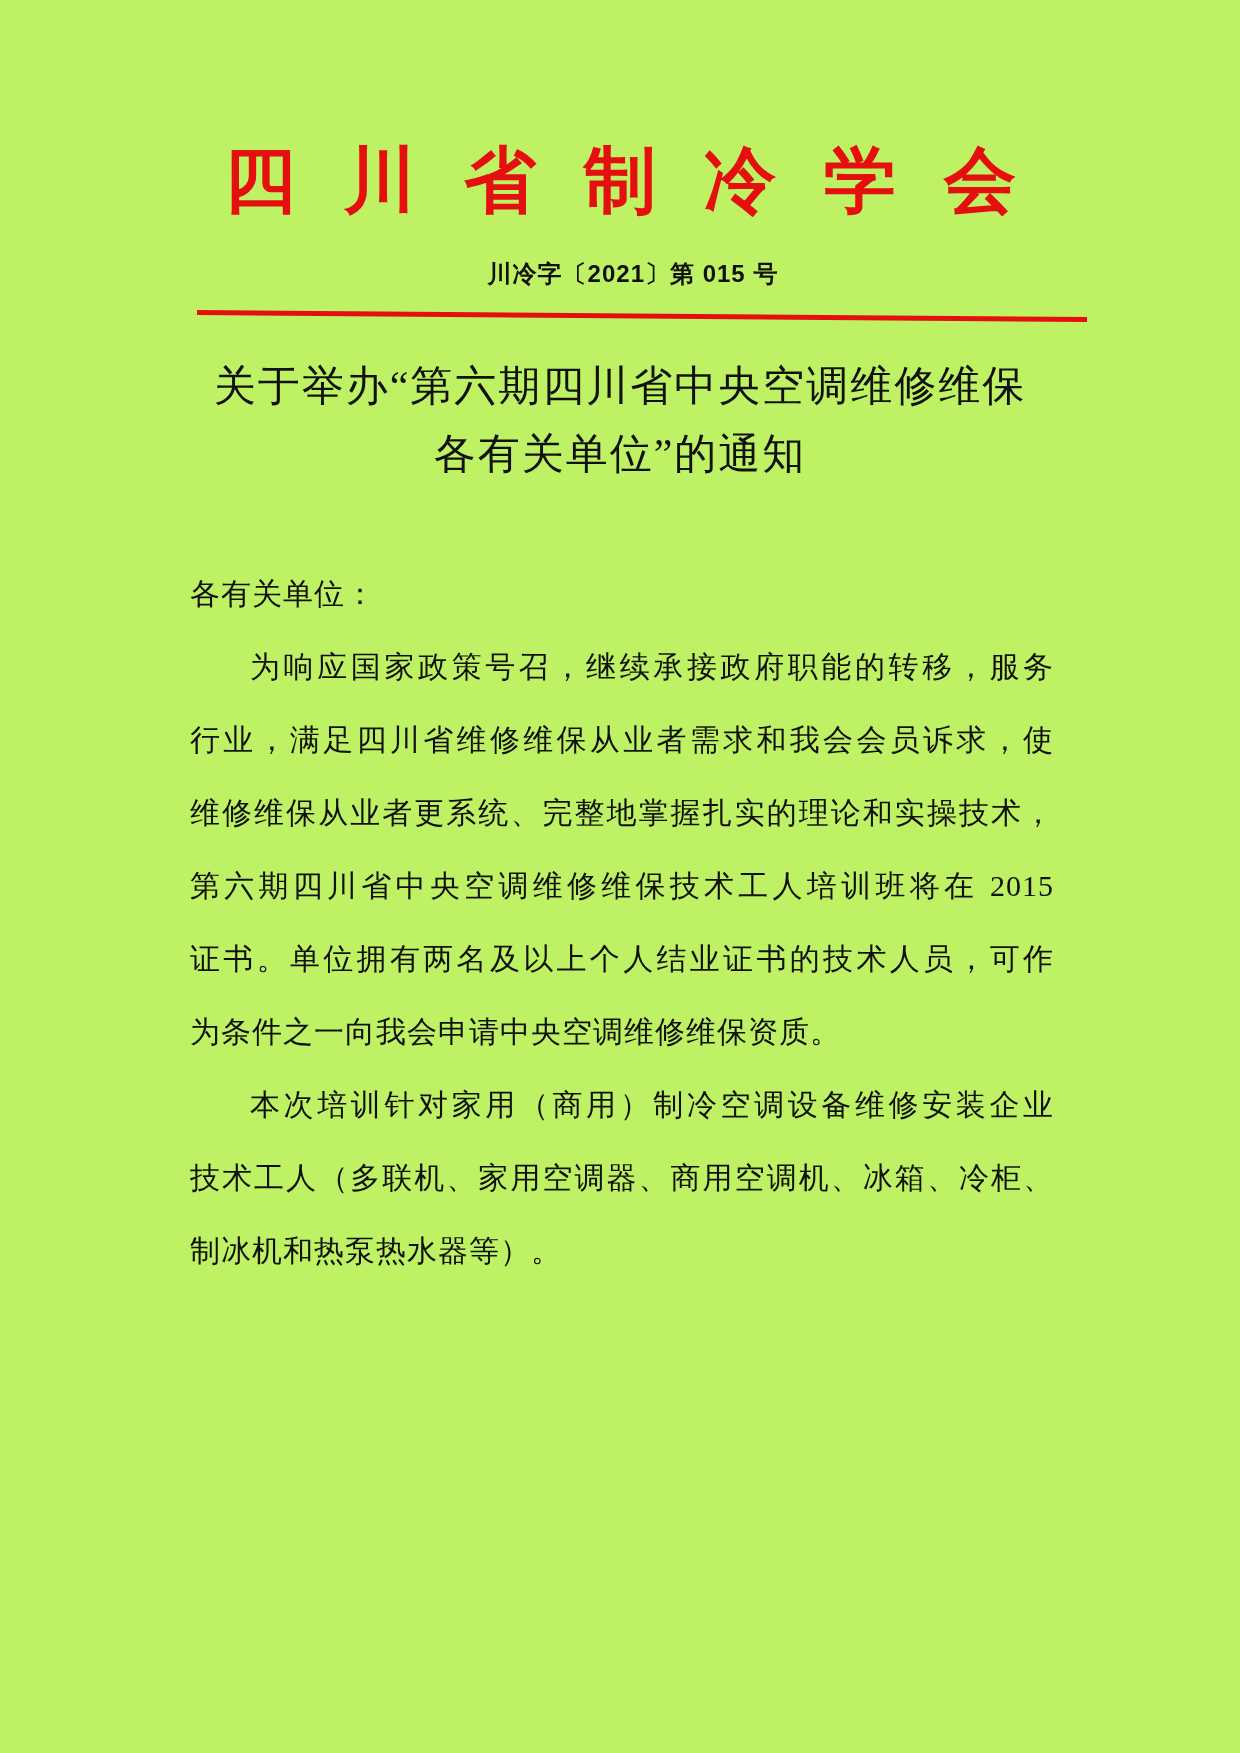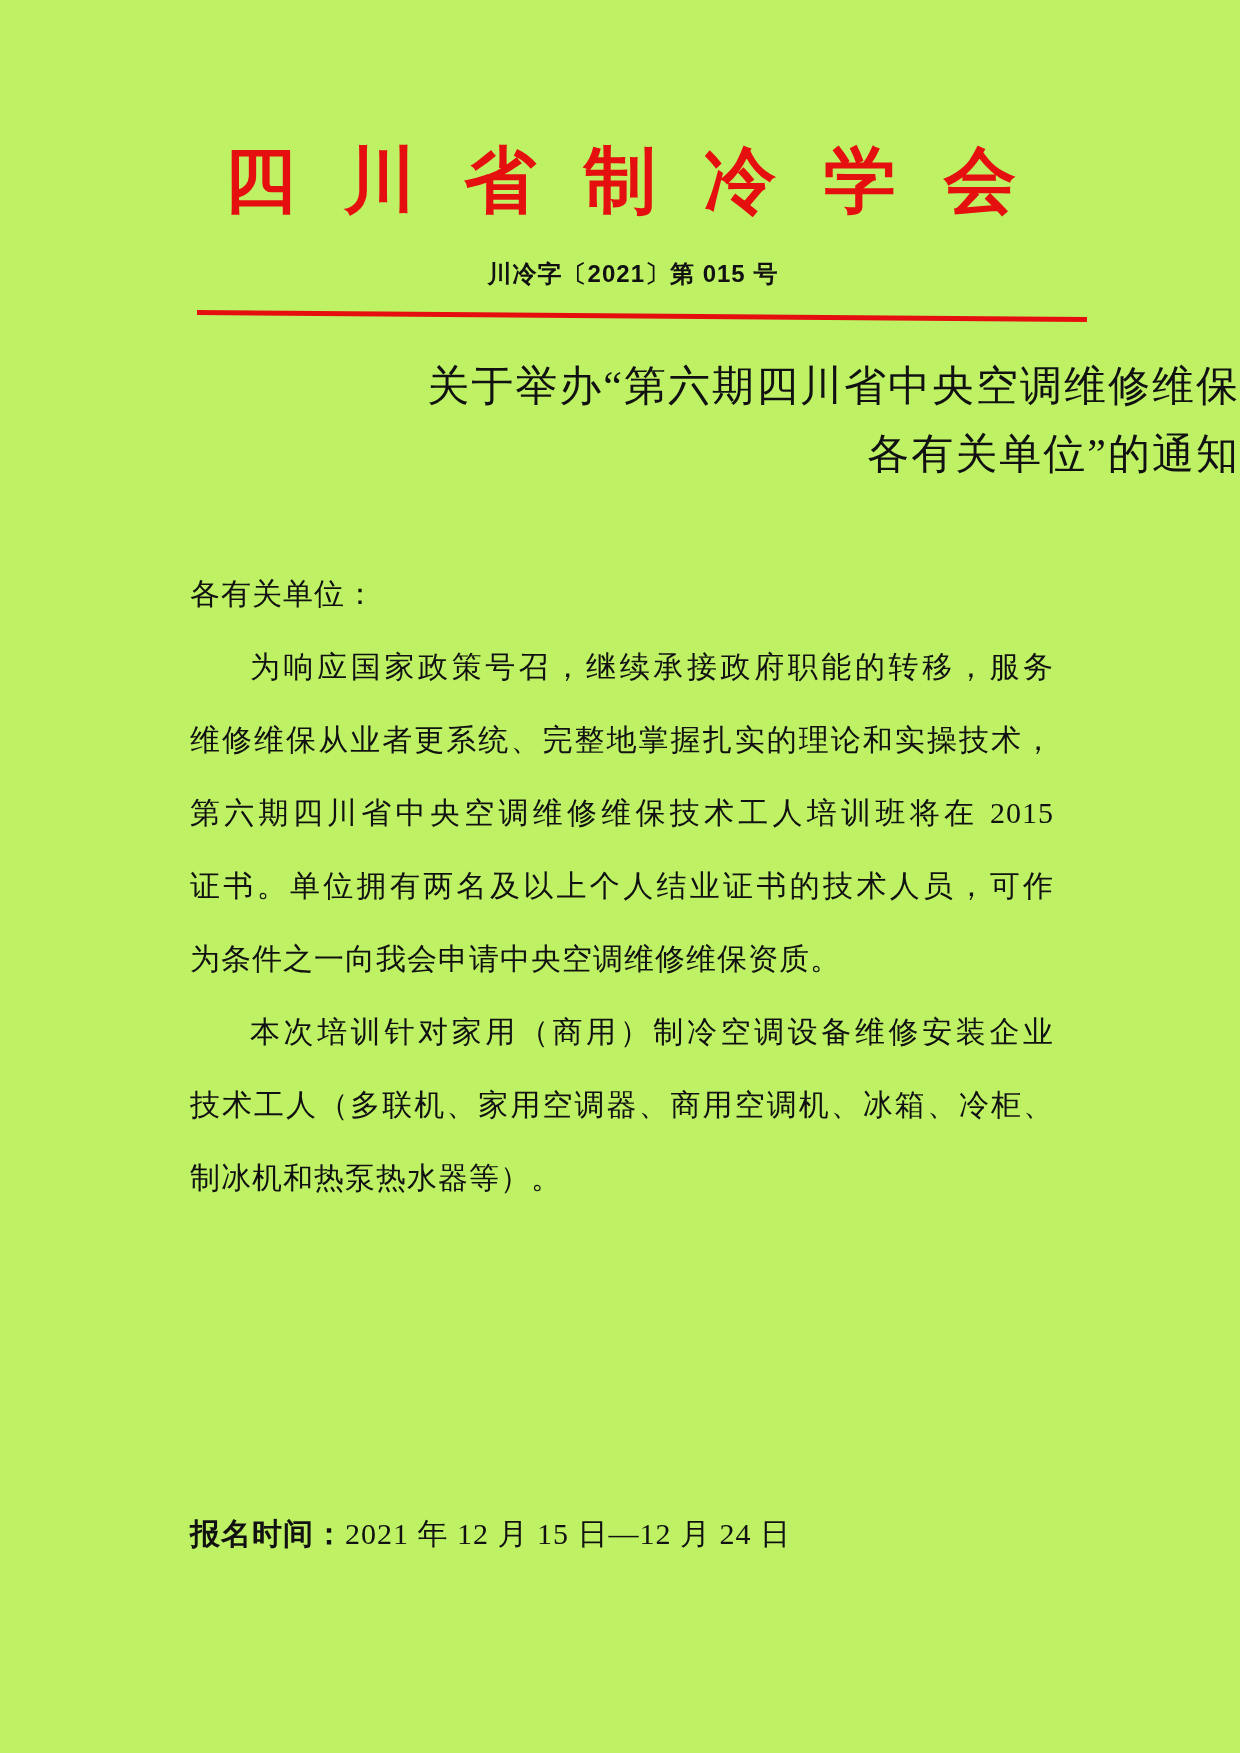--- a/index.html
+++ b/index.html
@@ -56,21 +56,21 @@
     height: 5px;
     transform: rotate(0.45deg);
     transform-origin: left center;
   }
   
   .notice-title {
     position: absolute;
     top: 352px;
     left: 0;
     width: 100%;
-    text-align: right;
+    text-align: center;
     font-size: 42px;
     line-height: 68px;
     letter-spacing: 2px;
     color: #111111;
   }
   
   .body-block {
     position: absolute;
     top: 557px;
     left: 190px;
@@ -126,28 +126,26 @@
 
   <div class="notice-title">
     <div>关于举办“第六期四川省中央空调维修维保</div>
     <div>各有关单位”的通知</div>
   </div>
 
   <div class="body-block">
     <div class="line">各有关单位：</div>
 
     <div class="line j indent">为响应国家政策号召，继续承接政府职能的转移，服务</div>
+    <div class="line j">行业，满足四川省维修维保从业者需求和我会会员诉求，使</div>
     <div class="line j">维修维保从业者更系统、完整地掌握扎实的理论和实操技术，</div>
     <div class="line j">第六期四川省中央空调维修维保技术工人培训班将在 2015</div>
 
     <div class="line j">证书。单位拥有两名及以上个人结业证书的技术人员，可作</div>
     <div class="line">为条件之一向我会申请中央空调维修维保资质。</div>
 
     <div class="line j indent">本次培训针对家用（商用）制冷空调设备维修安装企业</div>
     <div class="line j">技术工人（多联机、家用空调器、商用空调机、冰箱、冷柜、</div>
     <div class="line">制冰机和热泵热水器等）。</div>
   </div>
 
-  <div class="signup">
-    <span class="signup-label">报名时间：</span><span class="signup-value">2021 年 12 月 15 日—12 月 24 日</span>
-  </div>
 
 </div>
 
 </body></html>

